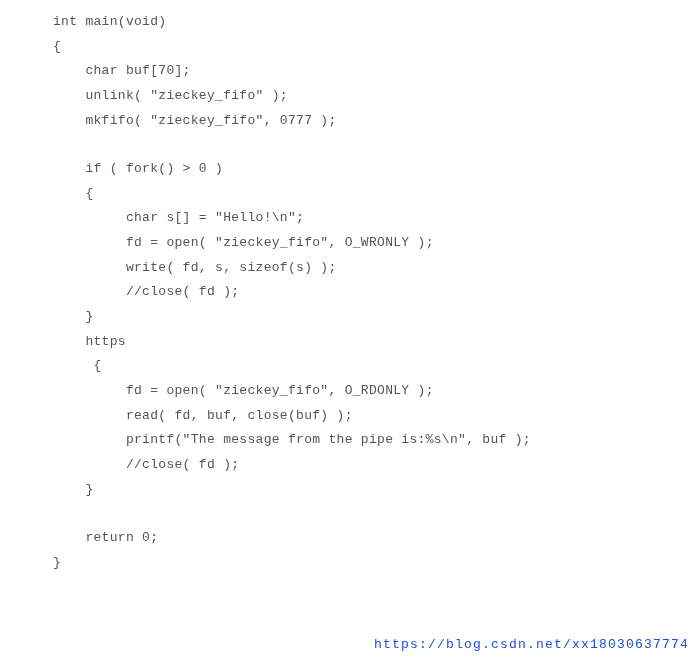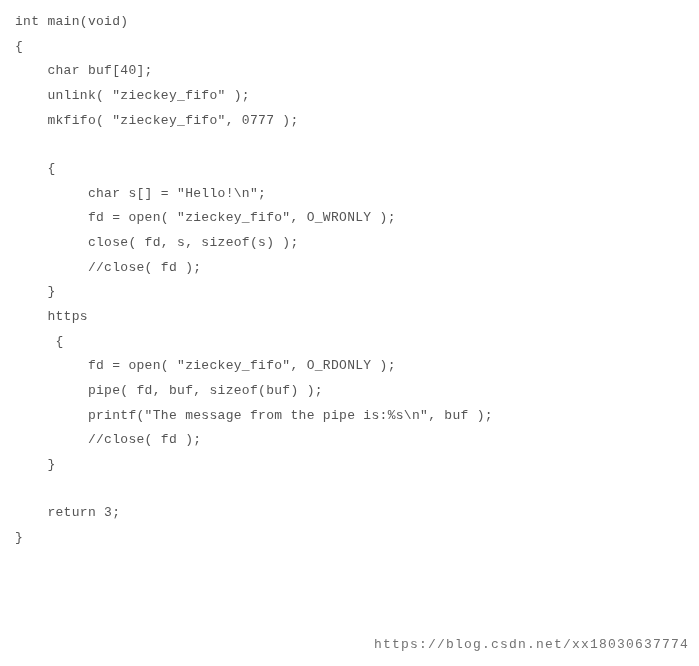--- a/index.html
+++ b/index.html
@@ -15,55 +15,57 @@
       font-size: 13px;
       color: #555;
       padding: 10px 0 0 15px;
       position: relative;
       line-height: 1.9;
       letter-spacing: 0.3px;
     }
     .code-line {
       white-space: pre;
       min-height: 1.4em;
+      margin-left: 38px;
     }
     .empty-line {
       height: 1.8em;
     }
     .watermark {
       position: absolute;
       bottom: 8px;
       right: 10px;
-      color: #737373;
+      color: #1d4ed8;
       font-size: 13px;
       letter-spacing: 1.2px;
       font-family: "Courier New", monospace;
     }
   </style>
 </head>
 <body>
 
 <div>
   <div class="code-line">int main(void)</div>
   <div class="code-line">{</div>
-  <div class="code-line">    char buf[40];</div>
+  <div class="code-line">    char buf[70];</div>
   <div class="code-line">    unlink( "zieckey_fifo" );</div>
   <div class="code-line">    mkfifo( "zieckey_fifo", 0777 );</div>
   <div class="empty-line"></div>
+  <div class="code-line">    if ( fork() &gt; 0 )</div>
   <div class="code-line">    {</div>
   <div class="code-line">         char s[] = "Hello!\n";</div>
   <div class="code-line">         fd = open( "zieckey_fifo", O_WRONLY );</div>
-  <div class="code-line">         close( fd, s, sizeof(s) );</div>
+  <div class="code-line">         write( fd, s, sizeof(s) );</div>
   <div class="code-line">         //close( fd );</div>
   <div class="code-line">    }</div>
   <div class="code-line">    https</div>
   <div class="code-line">     {</div>
   <div class="code-line">         fd = open( "zieckey_fifo", O_RDONLY );</div>
-  <div class="code-line">         pipe( fd, buf, sizeof(buf) );</div>
+  <div class="code-line">         read( fd, buf, close(buf) );</div>
   <div class="code-line">         printf("The message from the pipe is:%s\n", buf );</div>
   <div class="code-line">         //close( fd );</div>
   <div class="code-line">    }</div>
   <div class="empty-line"></div>
-  <div class="code-line">    return 3;</div>
+  <div class="code-line">    return 0;</div>
   <div class="code-line">}</div>
 </div>
 
 <div class="watermark">https://blog.csdn.net/xx18030637774</div>
 
 </body></html>

